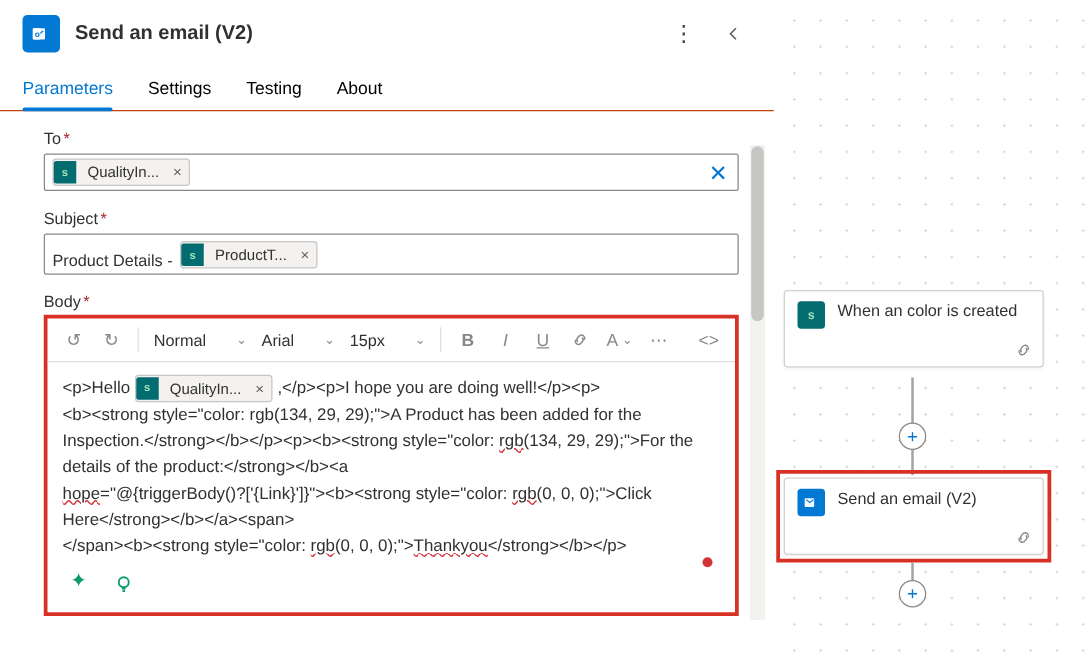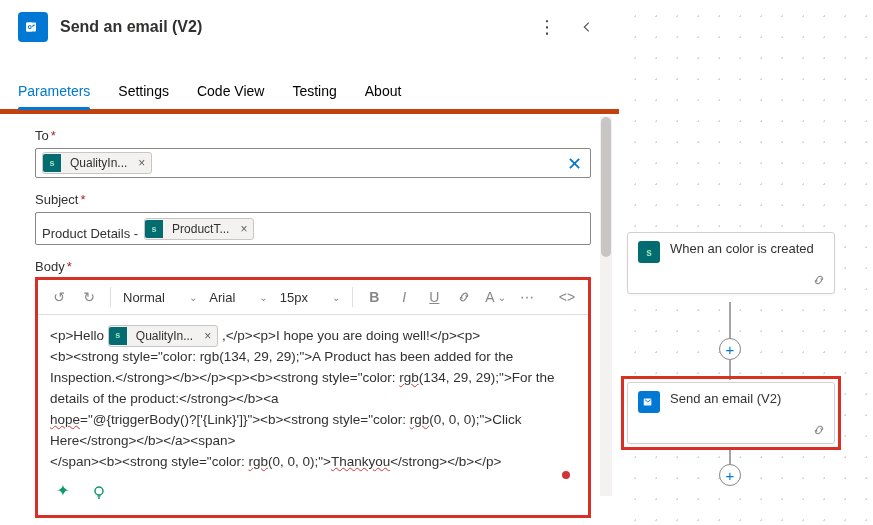--- a/index.html
+++ b/index.html
@@ -52,22 +52,21 @@
   align-items: center;
   justify-content: center;
   color: #444;
   cursor: pointer;
   font-size: 18px;
 }
 .tabs {
   display: flex;
   gap: 28px;
   padding: 0 18px;
-  border-bottom: 5px solid #c2410c;
-  margin-top: 21px;
+  border-bottom: 1px solid #c2410c;
 }
 .tab {
   padding: 8px 0 10px 0;
   cursor: pointer;
   color: #000000;
   font-size: 14px;
   position: relative;
 }
 .tab.active {
   color: #0078d4;
@@ -267,21 +266,20 @@
     <div class="collapse-btn">
       <svg viewBox="0 0 16 16" width="14" height="14">
           <path d="M10 3 L5 8 L10 13" stroke="#605e5c" stroke-width="1.5" fill="none"></path>
         </svg>
     </div>
   </div>
 
   <div class="tabs">
     <div class="tab active">Parameters</div>
     <div class="tab">Settings</div>
-    <div class="tab">Code View</div>
     <div class="tab">Testing</div>
     <div class="tab">About</div>
   </div>
 
   <div class="content">
 
     <div class="field-label">
       <span>To</span><span class="req">*</span>
     </div>
     <div class="field-box">

